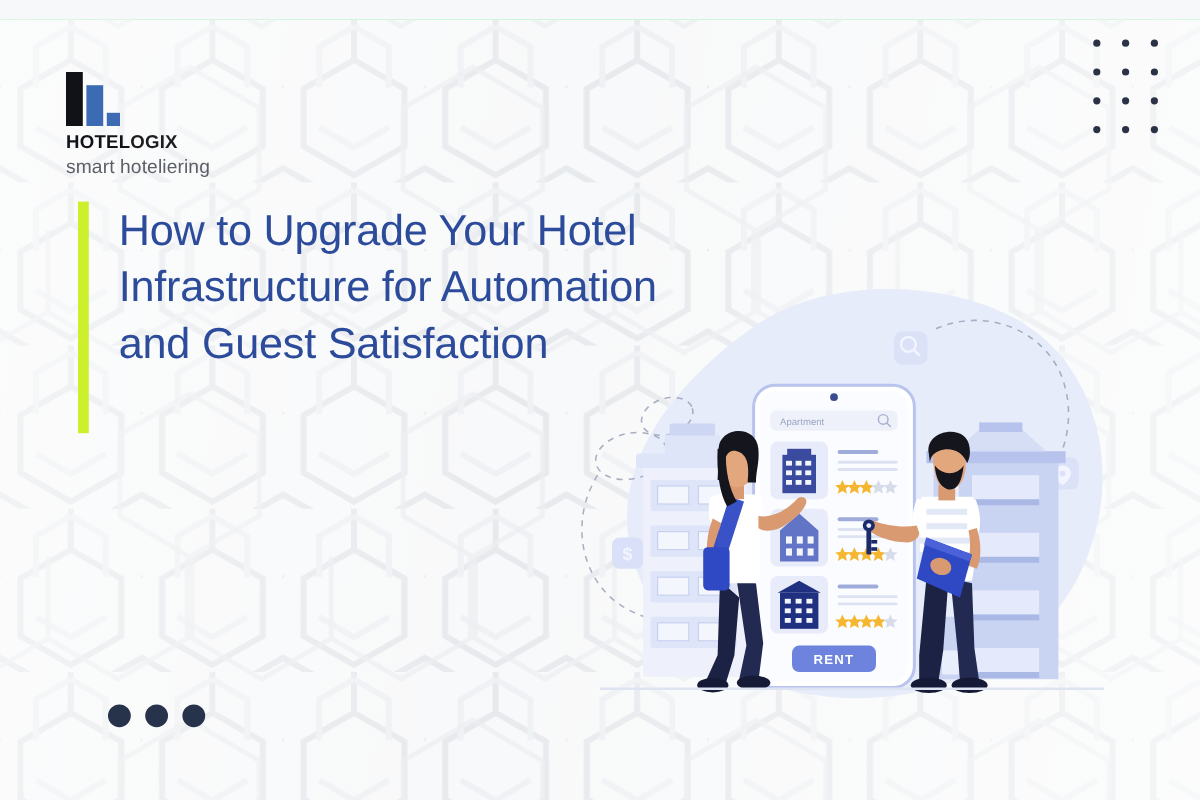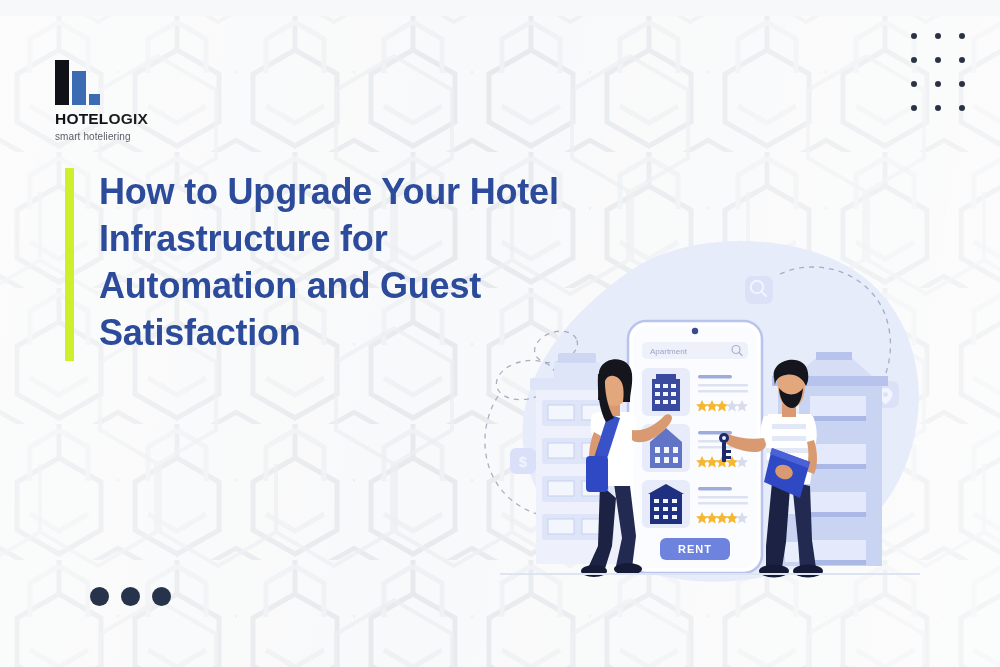--- a/index.html
+++ b/index.html
@@ -22,33 +22,33 @@
 
   
   .logo { position:absolute; left:55px; top:44px; z-index:6; }
   .logo-mark { display:flex; align-items:flex-end; gap:3px; height:45px; }
   .lm-b1 { width:14px; height:45px; background:#111217; }
   .lm-b2 { width:14px; height:34px; background:#3d6bb3; }
   .lm-b3 { width:11px; height:11px; background:#3d6bb3; align-self:flex-end; }
   .logo-word { margin-top:6px; font-size:15.5px; letter-spacing:.2px; line-height:1; }
   .logo-word .w1 { color:#111217; font-weight:bold; }
   .logo-word .w2 { color:#1d1d1f; font-weight:bold; }
-  .logo-tag { margin-top:4px; font-size:10px; color:#5b5f66; letter-spacing:.1px; }
+  .logo-tag { margin-top:4px; font-size:16px; color:#5b5f66; letter-spacing:.1px; }
 
   
   .dot-grid { position:absolute; right:26px; top:8px; z-index:6;
       display:grid; grid-template-columns:repeat(3,24px); grid-template-rows:repeat(4,24px); }
   .dot-grid span { width:6px; height:6px; border-radius:50%; background:#2b3245; justify-self:center; align-self:center; }
 
   
   .headline-wrap { position:absolute; left:65px; top:152px; z-index:6; display:flex; gap:0; }
   .accent-bar { width:9px; height:193px; background:#cdf02c; flex:none; }
   .headline {
     margin-left:25px; width:470px;
-    color:#2c4b9b; font-weight:bold; font-size:36px; line-height:1.31;
+    color:#2c4b9b; font-weight:normal; font-size:36px; line-height:1.31;
     letter-spacing:-0.2px;
   }
 
   
   .tri-dots { position:absolute; left:90px; top:571px; z-index:6; display:flex; gap:12px; }
   .tri-dots i { display:block; width:19px; height:19px; border-radius:50%; background:#26334b; }
 
   
   .illus { position:absolute; left:480px; top:200px; width:470px; height:400px; z-index:4; }
 

